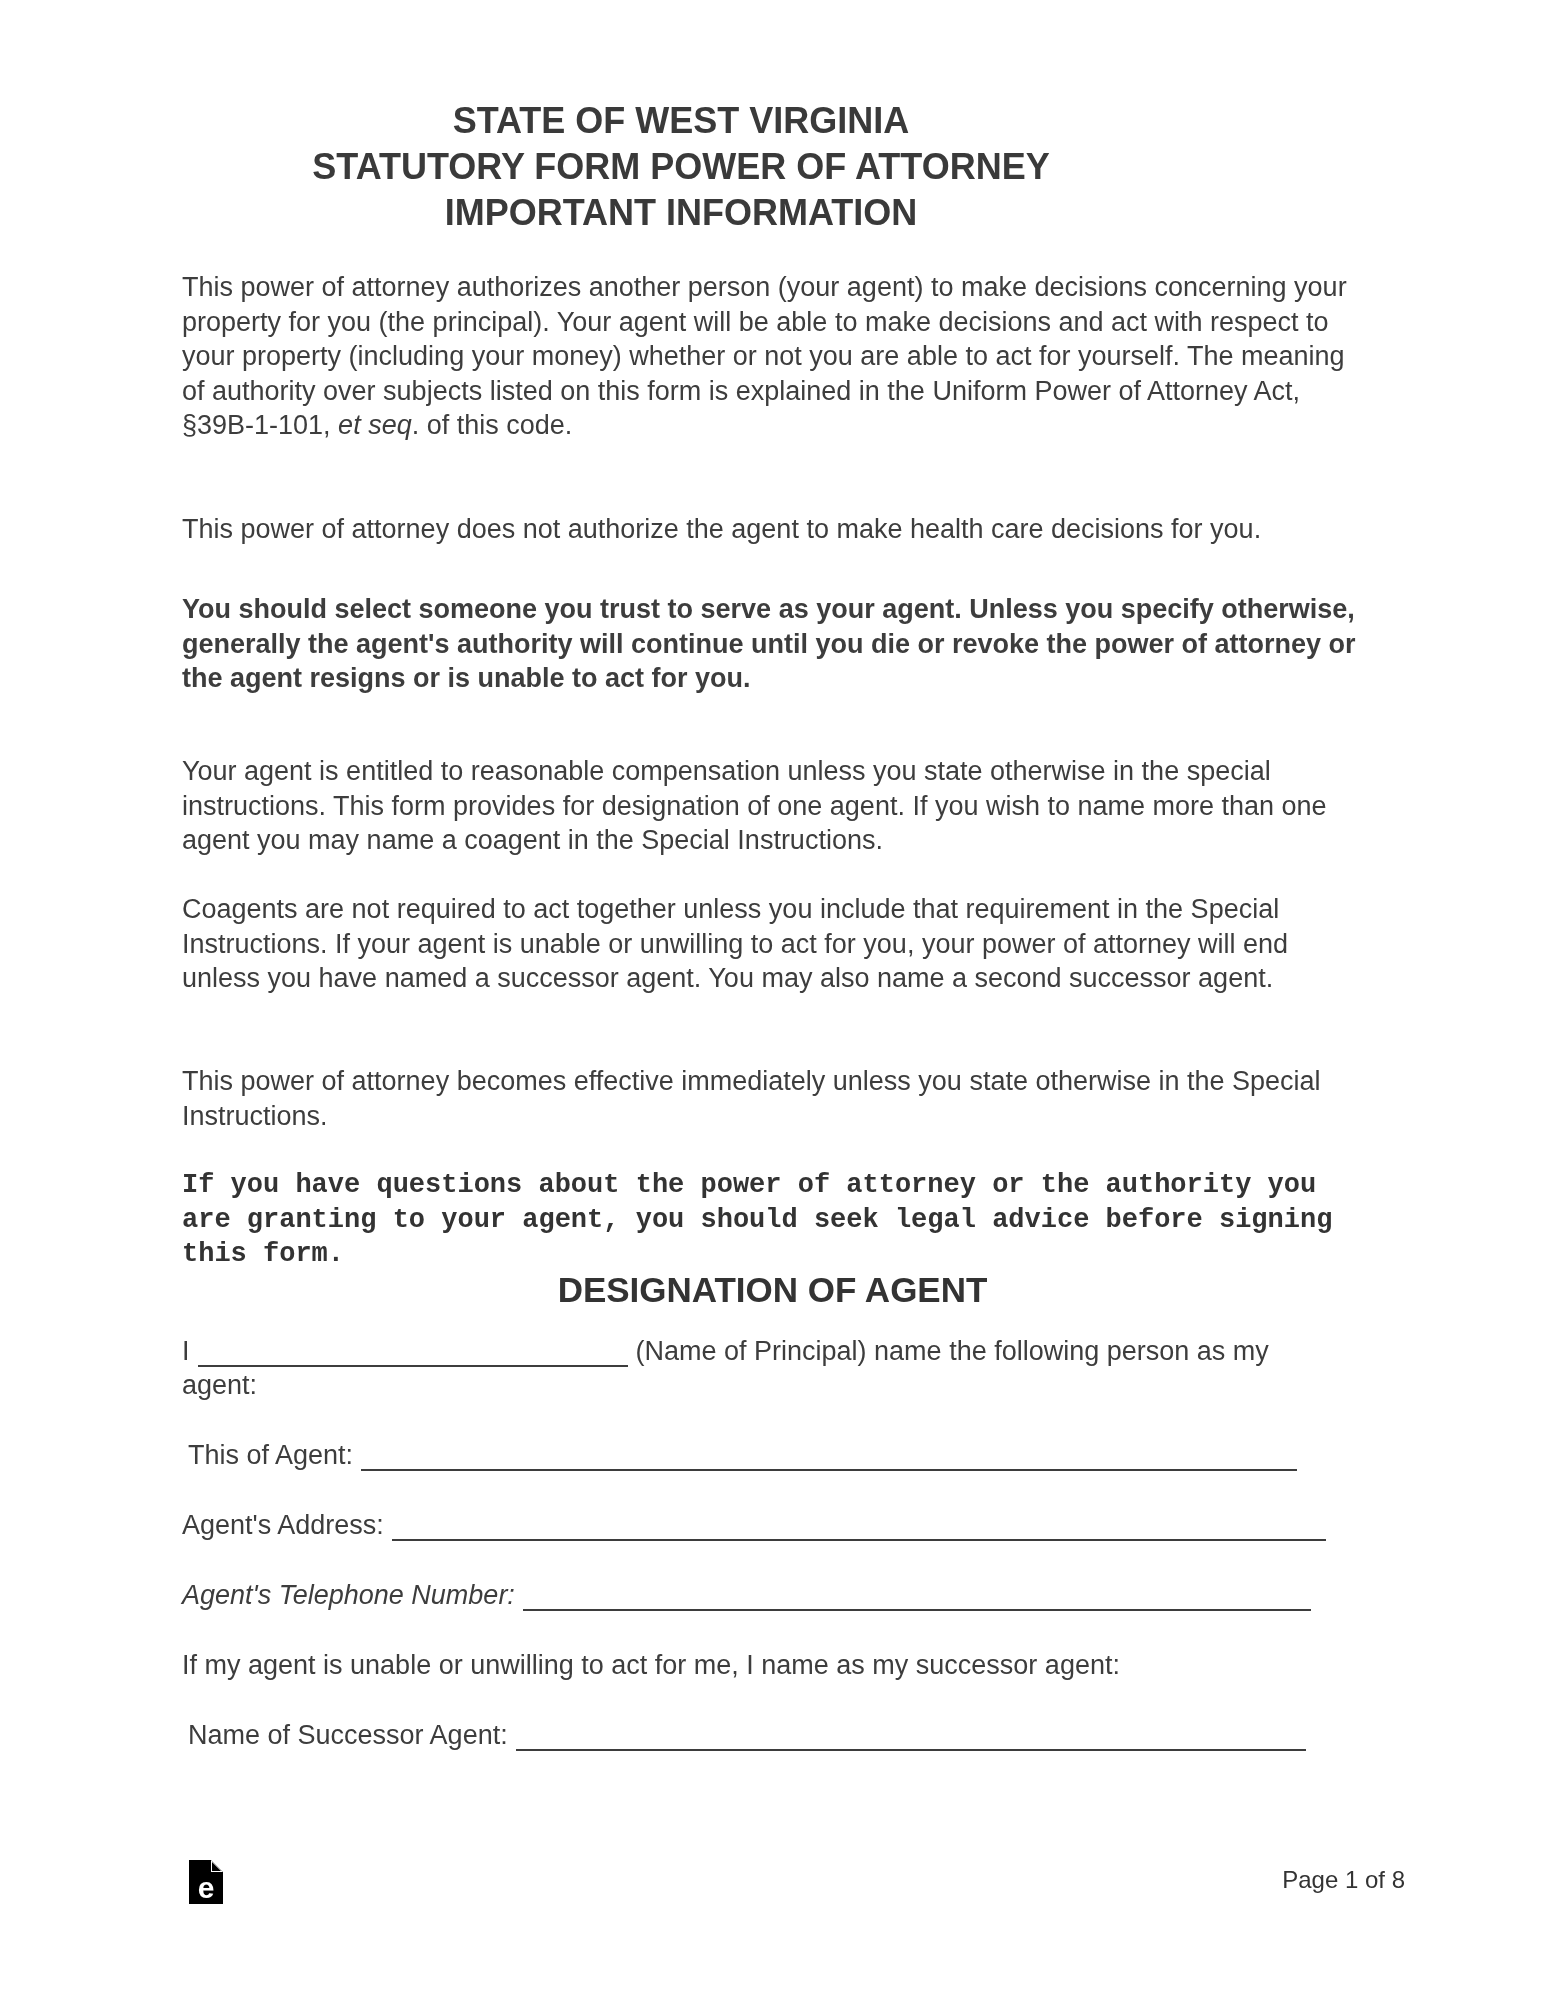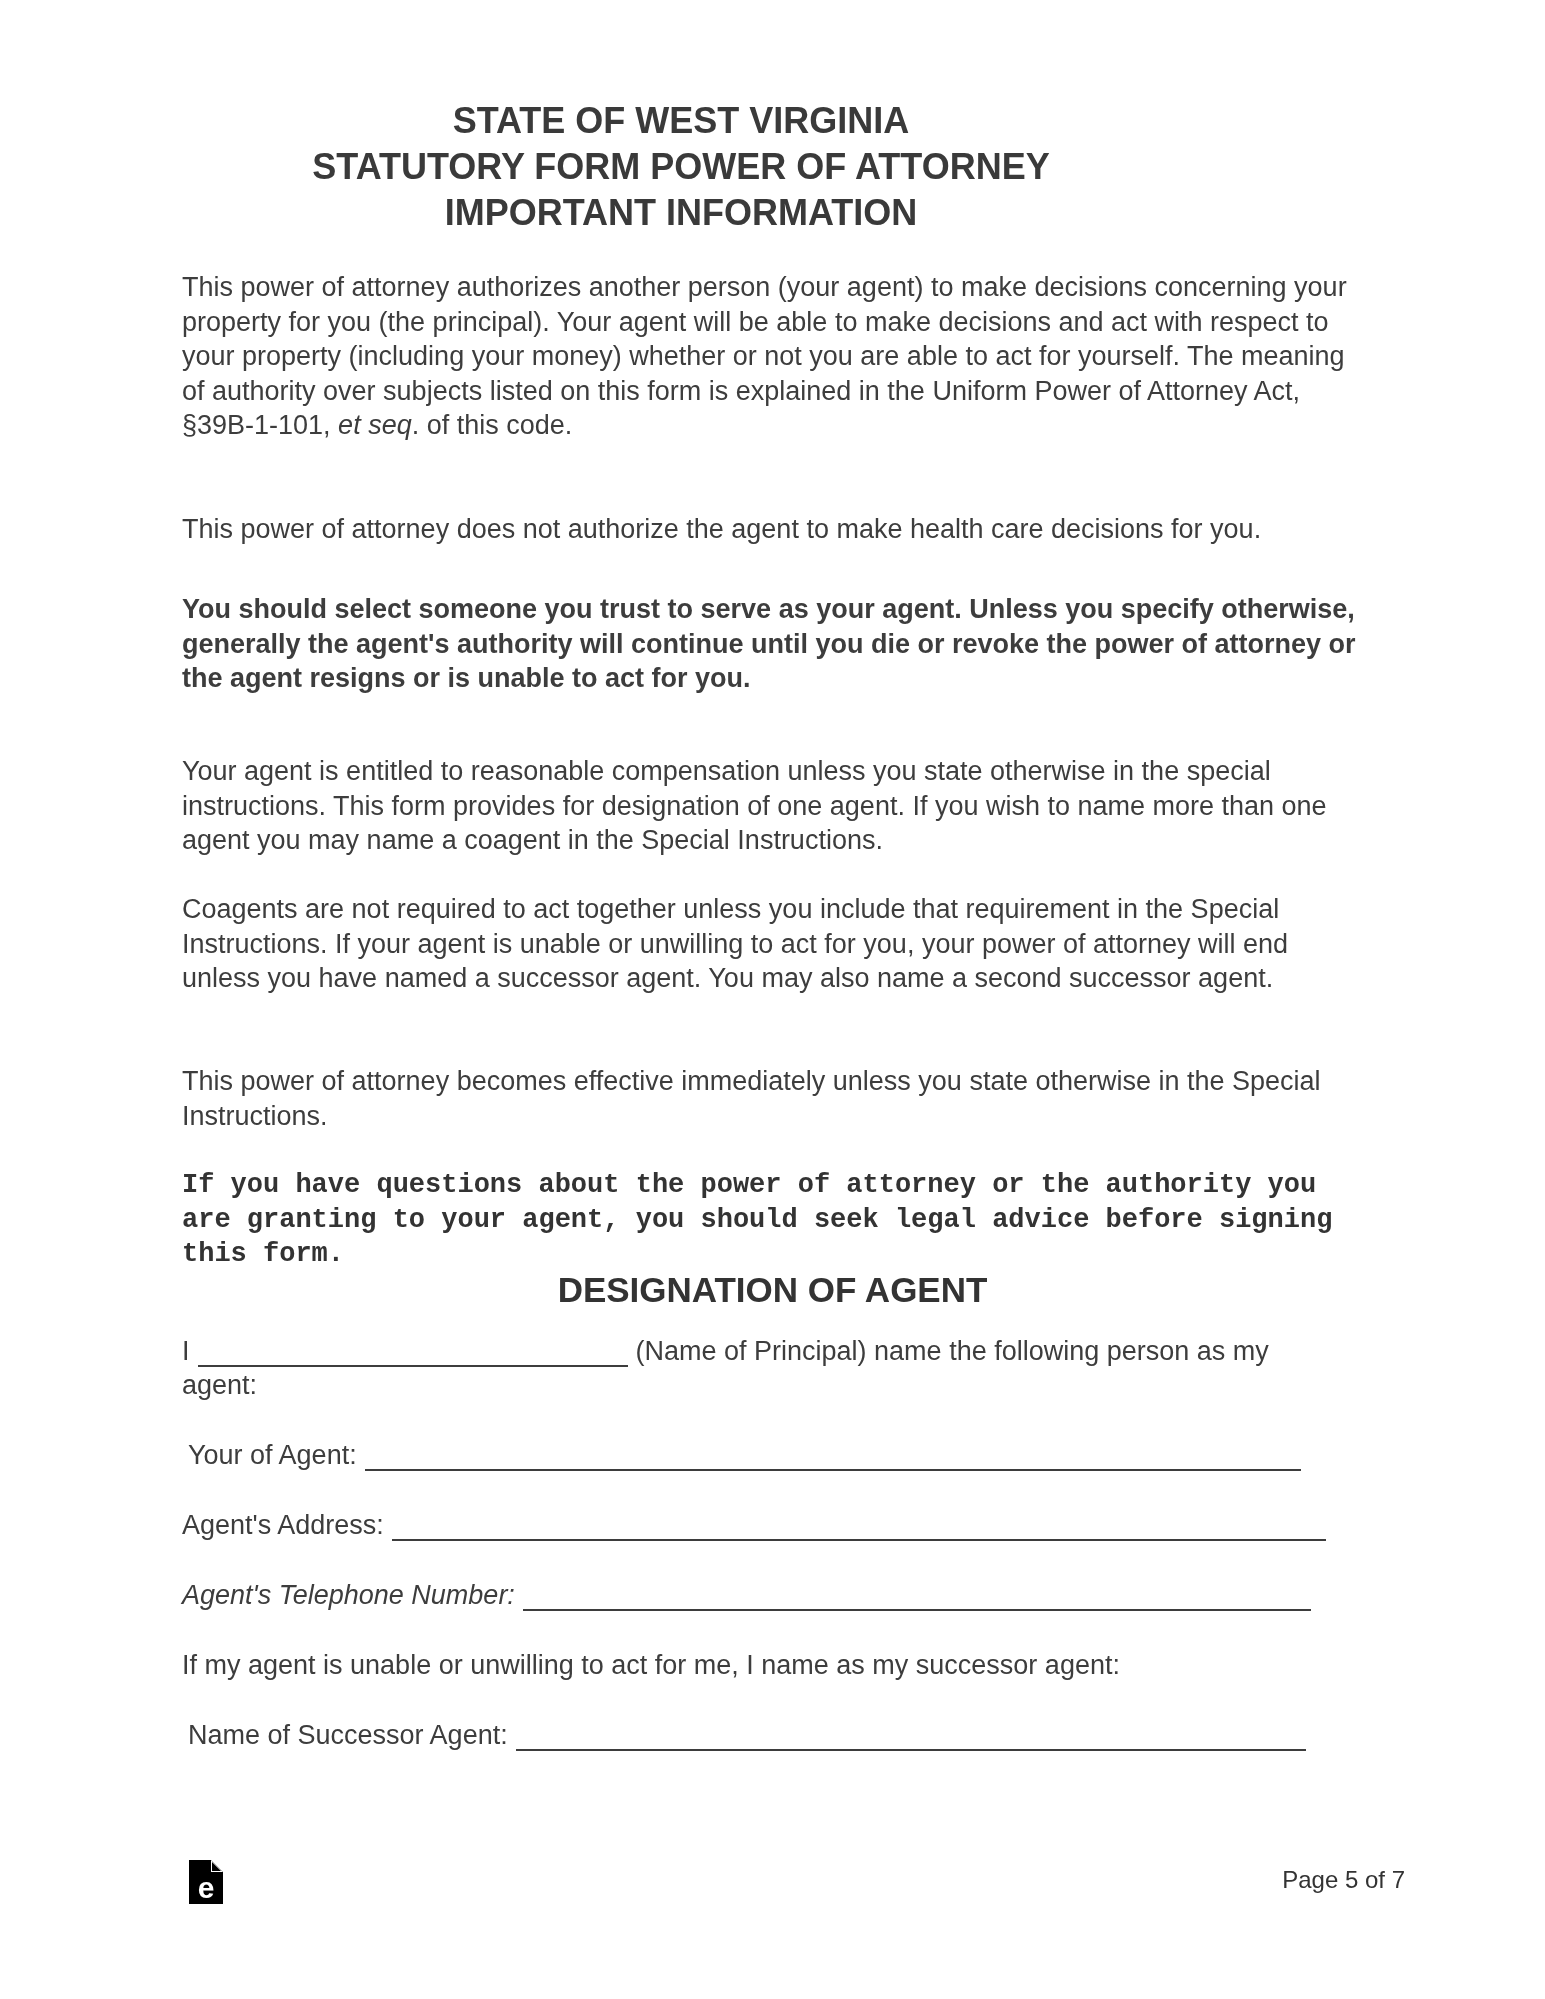--- a/index.html
+++ b/index.html
@@ -48,21 +48,21 @@
   <div class="field" style="left:182px; top:1336px;">
     <span>I</span>
     <span class="blank" style="width:430px; margin-right:8px;"></span>
     <span>(Name of Principal) name the following person as my</span>
   </div>
   <div class="field" style="left:182px; top:1370px;">
     <span>agent:</span>
   </div>
 
   <div class="field" style="left:188px; top:1440px;">
-    <span>Your of Agent:</span>
+    <span>This of Agent:</span>
     <span class="blank" style="width:936px;"></span>
   </div>
 
   <div class="field" style="left:182px; top:1510px;">
     <span>Agent's Address:</span>
     <span class="blank" style="width:934px;"></span>
   </div>
 
   <div class="field" style="left:182px; top:1580px;font-style:italic;">
     <span>Agent's Telephone Number:</span>
@@ -78,14 +78,14 @@
     <span class="blank" style="width:790px;"></span>
   </div>
 
   <svg class="logo" viewBox="0 0 34 44">
     <polygon points="0,0 22,0 34,12 34,44 0,44" fill="#000"></polygon>
     <polygon points="22,0 22,12 34,12" fill="#fff"></polygon>
     <polygon points="23,2 23,11 32,11" fill="#000"></polygon>
     <text x="17" y="38" text-anchor="middle" font-family="Liberation Sans, sans-serif" font-weight="bold" font-size="30" fill="#fff">e</text>
   </svg>
 
-  <div class="page-num">Page 5 of 7</div>
+  <div class="page-num">Page 1 of 8</div>
 </div>
 
 </body></html>

